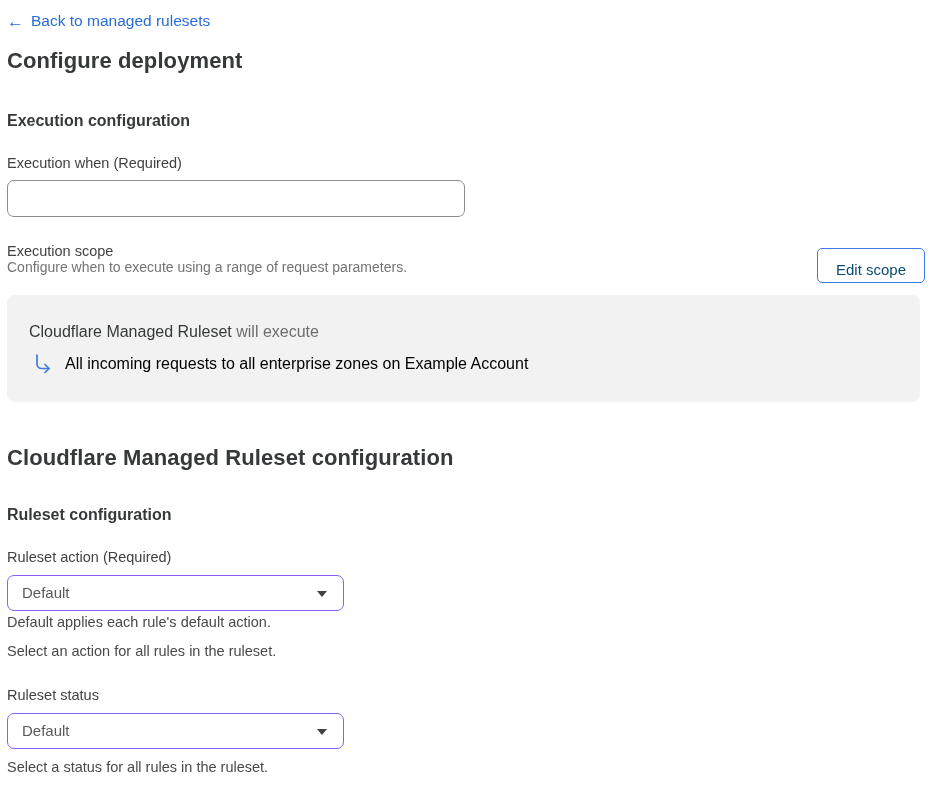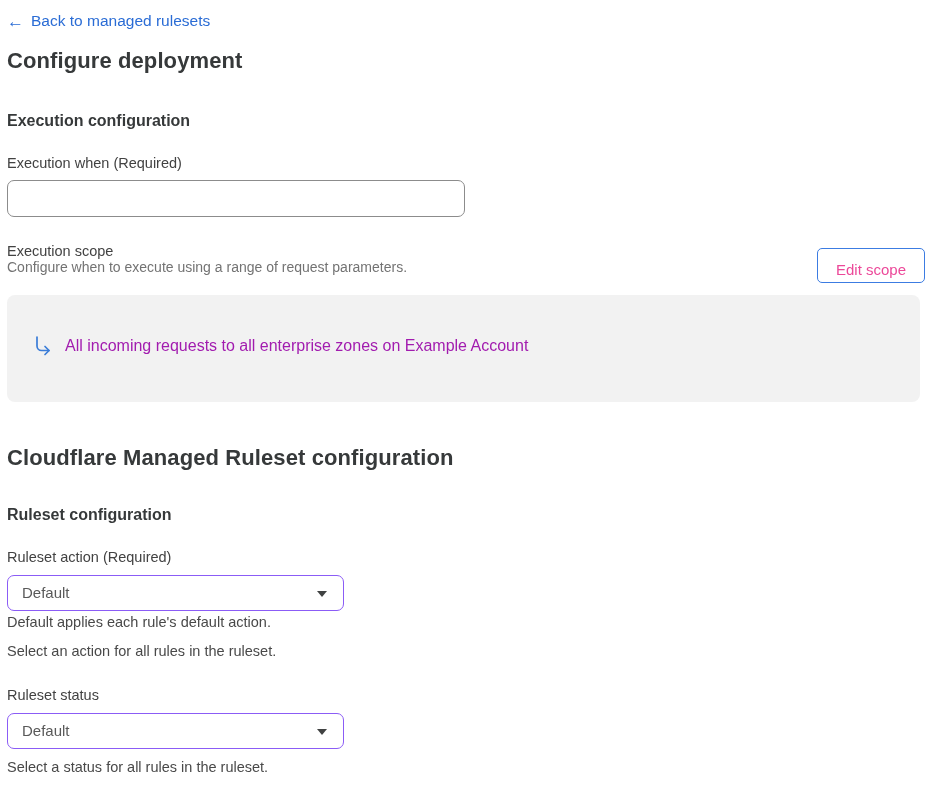--- a/index.html
+++ b/index.html
@@ -40,36 +40,36 @@
   }
 
   
   .scope-row { display: flex; justify-content: space-between; align-items: flex-start; margin-top: 26px; }
   .scope-label { font-size: 14.5px; color: #424242; }
   .scope-desc { font-size: 14px; color: #737373; }
   .edit-scope-btn {
     margin-top: 5px; margin-right: 0;
     min-width: 107px; height: 35px; padding: 12px 18px;
     background: #ffffff; border: 1px solid #3c7ce2; border-radius: 5px;
-    color: #ec4899; font-family: "Liberation Sans", sans-serif; font-size: 15px;
+    color: #0c4a6e; font-family: "Liberation Sans", sans-serif; font-size: 15px;
     cursor: pointer;
   }
 
   
   .summary-panel {
     margin-top: 12px; width: 913px; min-height: 107px;
     background: #f2f2f2; border-radius: 8px;
     padding: 28px 22px 24px 22px;
   }
   .summary-line1 { font-size: 16px; }
   .summary-line1 .ruleset-name { color: #36393a; }
   .summary-line1 .muted { color: #6d6d6d; }
   .summary-line2 { display: flex; align-items: center; gap: 12px; margin-top: 13px; margin-left: 4px; }
   .branch-arrow-icon { width: 20px; height: 20px; flex: 0 0 auto; }
-  .summary-line2 .scope-value { font-size: 16px; color: #a21caf; }
+  .summary-line2 .scope-value { font-size: 16px; color: #000000; }
 
   .section-ruleset .h1 { margin-top: 43px; }
   .section-ruleset .h2 { margin-top: 35px; }
 
   
   .select-box {
     position: relative; margin-top: 10px;
     width: 337px; height: 36px;
     border: 1px solid #8b5cf6; border-radius: 7px;
     background: #fff; cursor: pointer;
@@ -107,20 +107,23 @@
 
     <div class="scope-row">
       <div>
         <div class="scope-label">Execution scope</div>
         <div class="scope-desc">Configure when to execute using a range of request parameters.</div>
       </div>
       <button class="edit-scope-btn">Edit scope</button>
     </div>
 
     <div class="summary-panel">
+      <div class="summary-line1">
+        <span class="ruleset-name">Cloudflare Managed Ruleset</span><span class="muted"> will execute</span>
+      </div>
       <div class="summary-line2">
         <svg class="branch-arrow-icon" viewBox="0 0 20 20" fill="none">
           <path d="M4 1 v9 a4.5 4.5 0 0 0 4.5 4.5 H16" stroke="#3b7dd8" stroke-width="1.7" stroke-linecap="round" fill="none"></path>
           <path d="M12 10.5 l4 4 -4 4" stroke="#3b7dd8" stroke-width="1.7" stroke-linecap="round" stroke-linejoin="round" fill="none"></path>
         </svg>
         <span class="scope-value">All incoming requests to all enterprise zones on Example Account</span>
       </div>
     </div>
   </div>
 

